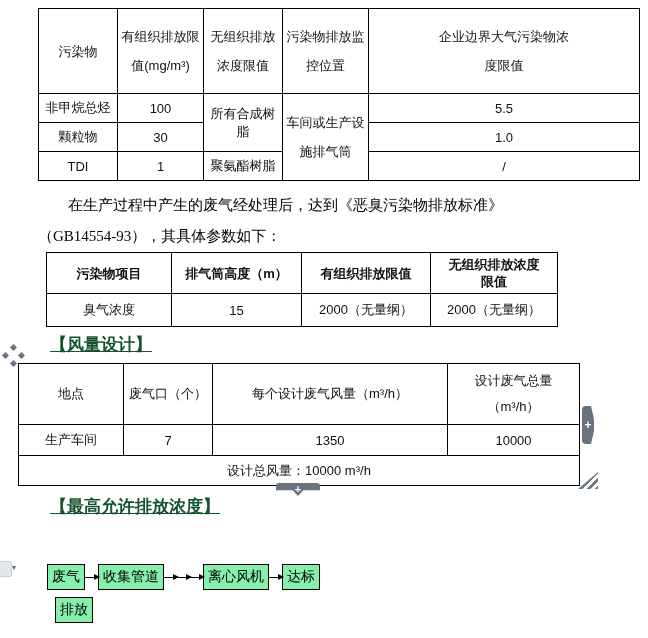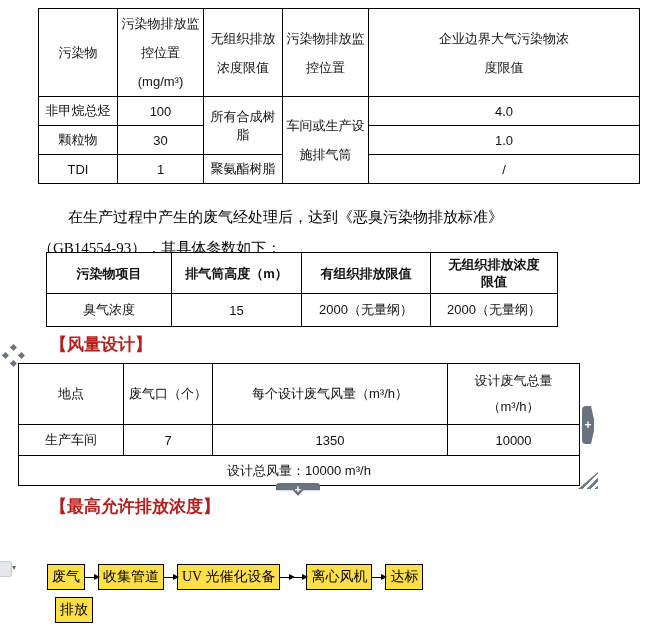--- a/index.html
+++ b/index.html
@@ -20,26 +20,26 @@
   #t2 tr.hd th{height:40px;font-weight:bold;line-height:17px;}
   #t2 tr.r td{height:32px;margin-left:36px;}
   .maxw100{display:inline-block;max-width:100px;}
   
   #t3{left:18px;top:363px;width:561px;}
   #t3 tr.hd th{height:60px;line-height:26px;}
   #t3 tr.r td{height:30px;text-align:center;}
   #t3 tr.ft td{height:29px;}
   .maxw88{display:inline-block;max-width:88px;}
   
-  .para{position:absolute;left:38px;top:202px;width:586px;
+  .para{position:absolute;left:38px;top:190px;width:586px;
         font-family:"Liberation Serif","DejaVu Serif",serif;font-size:15px;line-height:31px;color:#000;}
   .para .indent{padding-left:30px;}
   
-  .sec-title{position:absolute;left:50px;font-size:17px;font-weight:bold;color:#b91c1c;
-        font-family:"Liberation Sans","DejaVu Sans",sans-serif;}
+  .sec-title{position:absolute;left:50px;font-size:17px;font-weight:bold;color:#14532d;
+        font-family:"Liberation Sans","DejaVu Sans",sans-serif;text-decoration:underline;}
   #sec1{top:333px;}
   #sec2{top:495px;}
   
   .move-handle{position:absolute;left:3px;top:345px;width:21px;height:21px;cursor:move;}
   .move-handle i{position:absolute;width:5px;height:5px;background:#68737f;transform:rotate(45deg);}
   .move-handle i.n{left:8px;top:0;}
   .move-handle i.w{left:0;top:8px;}
   .move-handle i.e{left:16px;top:8px;}
   .move-handle i.s{left:8px;top:16px;}
   .addcol{position:absolute;left:582px;top:406px;width:12px;height:38px;background:#68737f;
@@ -52,52 +52,52 @@
         background:repeating-linear-gradient(135deg,#707b88 0 3px,#ffffff 3px 6px);
         clip-path:polygon(100% 0,100% 100%,0 100%);}
   .drop-btn{position:absolute;left:-4px;top:561px;width:14px;height:14px;background:#e4e7eb;
         border:1px solid #c9cdd3;border-radius:2px;cursor:pointer;}
   .drop-btn em{position:absolute;left:15px;top:1px;font-style:normal;font-size:8px;color:#666;}
   
   .flow-row{position:absolute;display:flex;align-items:center;
         font-family:"Liberation Serif","DejaVu Serif",serif;font-size:14px;color:#000;}
   #flow1{left:47px;top:564px;}
   #flow2{left:55px;top:597px;}
-  .fl-box{border:1px solid #000;padding:3px 4px;white-space:nowrap;line-height:18px;background:#fde047;}
+  .fl-box{border:1px solid #000;padding:3px 4px;white-space:nowrap;line-height:18px;background:#86efac;}
   .fl-arrow{width:13px;height:1px;background:#000;position:relative;flex:none;}
   .fl-arrow:after{content:'';position:absolute;right:-2px;top:50%;transform:translateY(-50%);
         border-left:6px solid #000;border-top:3px solid transparent;border-bottom:3px solid transparent;}
 </style>
 </head>
 <body>
 
 <div id="canvas">
 
   <table class="doc" id="t1">
     <colgroup>
         <col style="width:79px">
         <col style="width:86px">
         <col style="width:79px">
         <col style="width:86px">
         <col style="width:271px">
       </colgroup>
     <tbody>
         <tr class="hd">
       <td>污染物</td>
-      <td>污染物排放监控位置(mg/m³)</td>
+      <td>有组织排放限值(mg/m³)</td>
       <td>无组织排放浓度限值</td>
       <td>污染物排放监控位置</td>
       <td><span class="maxw130">企业边界大气污染物浓度限值</span></td>
     </tr>
     <tr class="r">
       <td>非甲烷总烃</td>
       <td>100</td>
       <td rowspan="2">所有合成树脂</td>
       <td rowspan="3" class="lh-wide">车间或生产设施排气筒</td>
-      <td>4.0</td>
+      <td>5.5</td>
     </tr>
     <tr class="r">
       <td>颗粒物</td>
       <td>30</td>
       <td>1.0</td>
     </tr>
     <tr class="r">
       <td>TDI</td>
       <td>1</td>
       <td>聚氨酯树脂</td>
@@ -177,21 +177,20 @@
 
   <div class="drop-btn">
       <em>▾</em>
     </div>
 
   <div class="flow-row" id="flow1">
     <span class="fl-box">废气</span>
     <span class="fl-arrow"></span>
     <span class="fl-box">收集管道</span>
     <span class="fl-arrow"></span>
-    <span class="fl-box">UV 光催化设备</span>
     <span class="fl-arrow"></span>
     <span class="fl-arrow"></span>
     <span class="fl-box">离心风机</span>
     <span class="fl-arrow"></span>
     <span class="fl-box">达标</span>
   </div>
 
   <div class="flow-row" id="flow2">
     <span class="fl-box">排放</span>
   </div>

